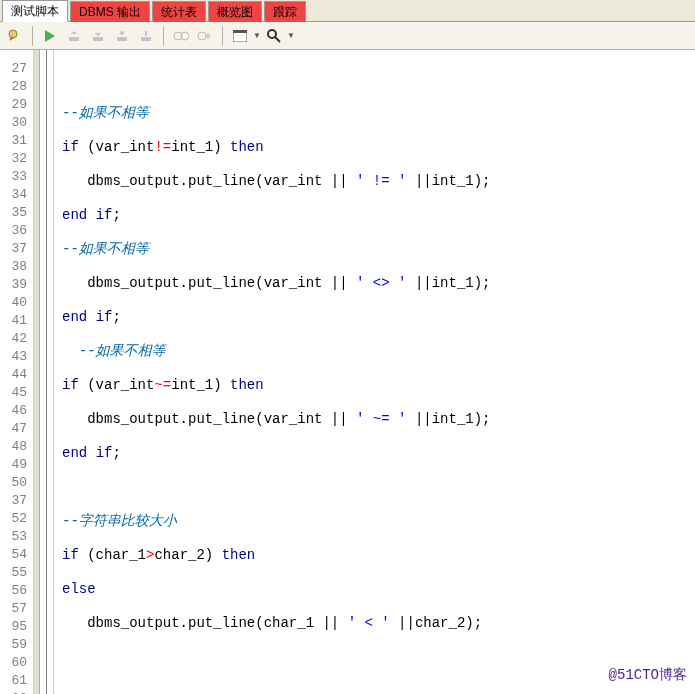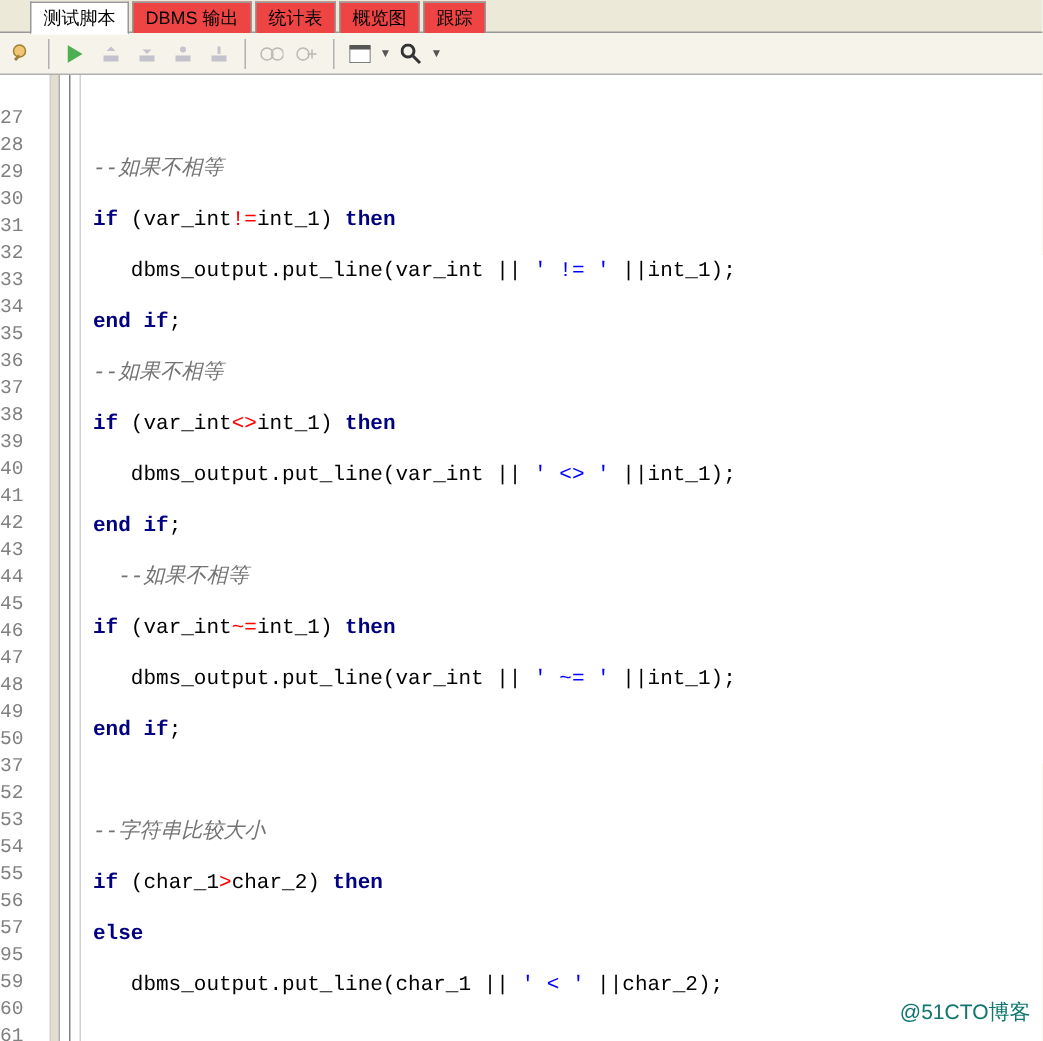--- a/index.html
+++ b/index.html
@@ -7,25 +7,25 @@
     font-family: "Microsoft YaHei", "SimSun", Tahoma, sans-serif;
     font-size: 12px;
     background: #ece9d8;
     width: 695px;
     height: 694px;
     overflow: hidden;
     position: relative;
   }
   .tabbar {
     display: flex;
-    align-items: center;
+    align-items: flex-end;
     height: 22px;
     background: #ece9d8;
     border-bottom: 1px solid #999;
-    padding-left: 20px;
+    padding-left: 2px;
   }
   .tab {
     padding: 2px 8px 1px 8px;
     border: 1px solid #999;
     border-bottom: none;
     background: #ef4444;
     margin-right: 2px;
     font-size: 12px;
     position: relative;
     top: 1px;
@@ -62,21 +62,22 @@
   }
   .editor-area {
     display: flex;
     height: calc(100% - 50px);
     background: #fff;
   }
   .gutter {
     width: 34px;
     background: #fff;
     border-right: 1px solid #d0d0d0;
-    padding-top: 20px;
+    text-align: right;
+    padding-top: 10px;
   }
   .gutter div {
     height: 18px;
     line-height: 18px;
     color: #808080;
     font-family: "Courier New", monospace;
     font-size: 13px;
     padding-right: 6px;
   }
   .fold-col {
@@ -101,31 +102,32 @@
   }
   .code {
     flex: 1;
     padding: 4px 0 0 8px;
     font-family: "Courier New", monospace;
     font-size: 14px;
     white-space: pre;
     color: #000;
   }
   .code-line { height: 18px; line-height: 18px; }
-  .kw { color: #000080; font-weight: bold; }
-  .cm { color: #737373; font-style: italic; text-align: center; }
+  .kw { color: #000080; font-weight: normal; }
+  .cm { color: #0369a1; font-style: italic; text-align: center; }
   .str { color: #0000ff; }
   .op { color: #ff0000; }
   .watermark {
     position: absolute;
     right: 8px;
     bottom: 10px;
-    color: #0f766e;
+    color: #4c1d95;
     font-size: 14px;
     pointer-events: none;
+    font-family: Liberation Mono, monospace;
   }
 </style>
 </head>
 <body>
 
 <div class="tabbar">
   <div class="tab active">测试脚本</div>
   <div class="tab">DBMS 输出</div>
   <div class="tab">统计表</div>
   <div class="tab">概览图</div>
@@ -240,21 +242,20 @@
     </div>
   <div class="breakpoint-col"></div>
   <div class="fold-col"></div>
   <div class="code">
 <div class="code-line"><span></span></div>
 <div class="code-line"><span class="cm">--如果不相等</span></div>
 <div class="code-line"><span class="kw">if</span><span> (var_int</span><span class="op">!=</span><span>int_1) </span><span class="kw">then</span></div>
 <div class="code-line"><span>   dbms_output.put_line(var_int || </span><span class="str">' != '</span><span> ||int_1);</span></div>
 <div class="code-line"><span class="kw">end</span><span> </span><span class="kw">if</span><span>;</span></div>
 <div class="code-line"><span class="cm">--如果不相等</span></div>
-<div class="code-line"><span class="kw">if</span><span> (var_int</span><span class="op">&lt;&gt;</span><span>int_1) </span><span class="kw">then</span></div>
 <div class="code-line"><span>   dbms_output.put_line(var_int || </span><span class="str">' &lt;&gt; '</span><span> ||int_1);</span></div>
 <div class="code-line"><span class="kw">end</span><span> </span><span class="kw">if</span><span>;</span></div>
 <div class="code-line"><span class="cm">  --如果不相等</span></div>
 <div class="code-line"><span class="kw">if</span><span> (var_int</span><span class="op">~=</span><span>int_1) </span><span class="kw">then</span></div>
 <div class="code-line"><span>   dbms_output.put_line(var_int || </span><span class="str">' ~= '</span><span> ||int_1);</span></div>
 <div class="code-line"><span class="kw">end</span><span> </span><span class="kw">if</span><span>;</span></div>
 <div class="code-line"><span></span></div>
 <div class="code-line"><span class="cm">--字符串比较大小</span></div>
 <div class="code-line"><span class="kw">if</span><span> (char_1</span><span class="op">&gt;</span><span>char_2) </span><span class="kw">then</span></div>
 <div class="code-line"><span class="kw">else</span></div>

